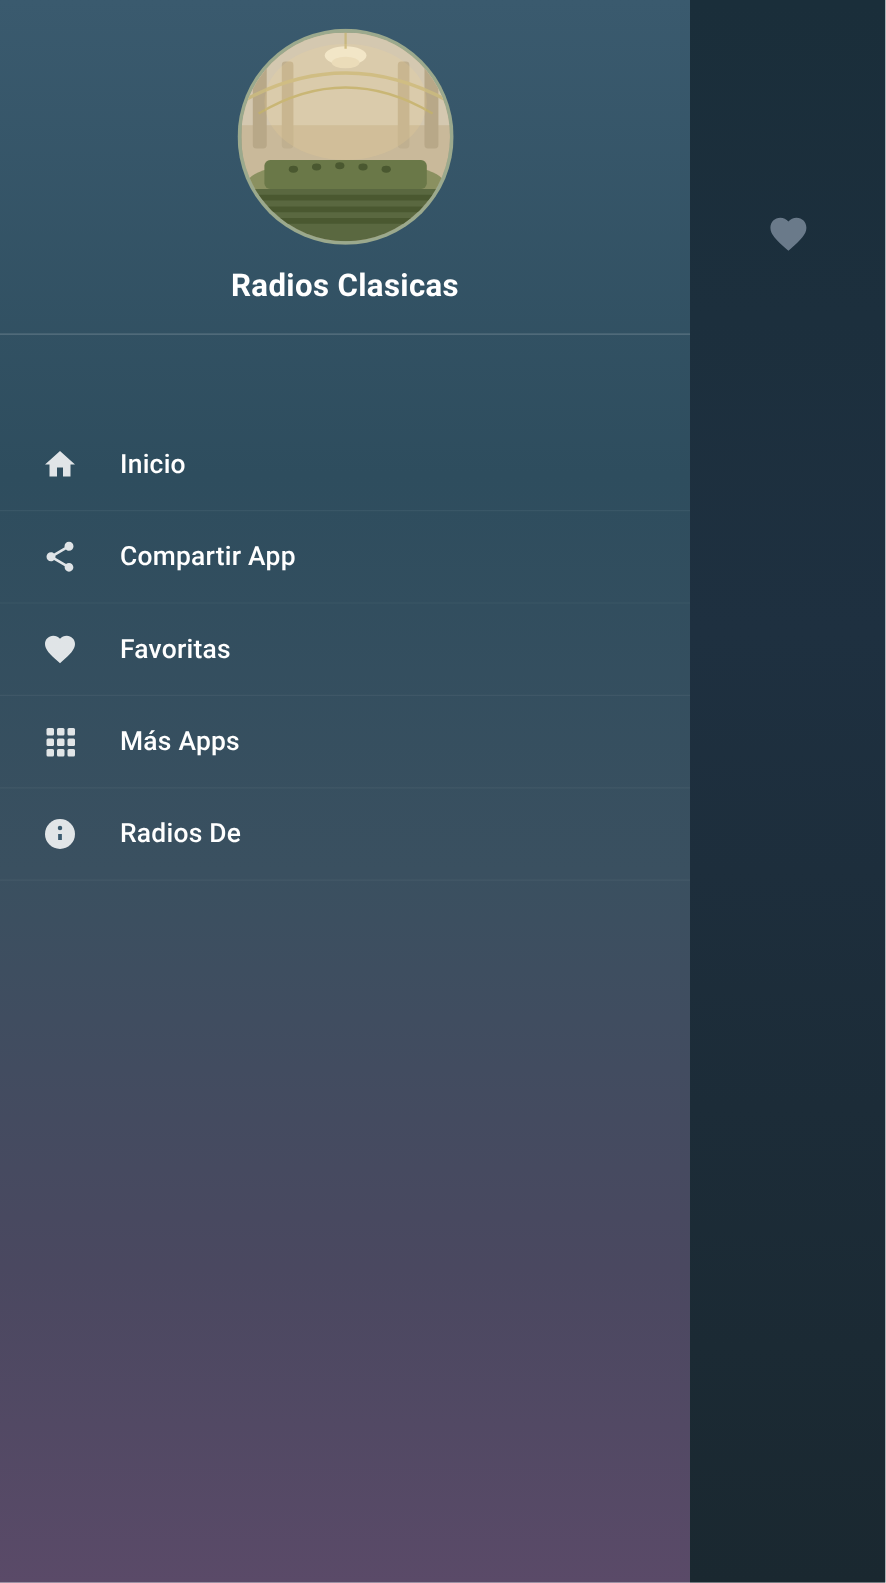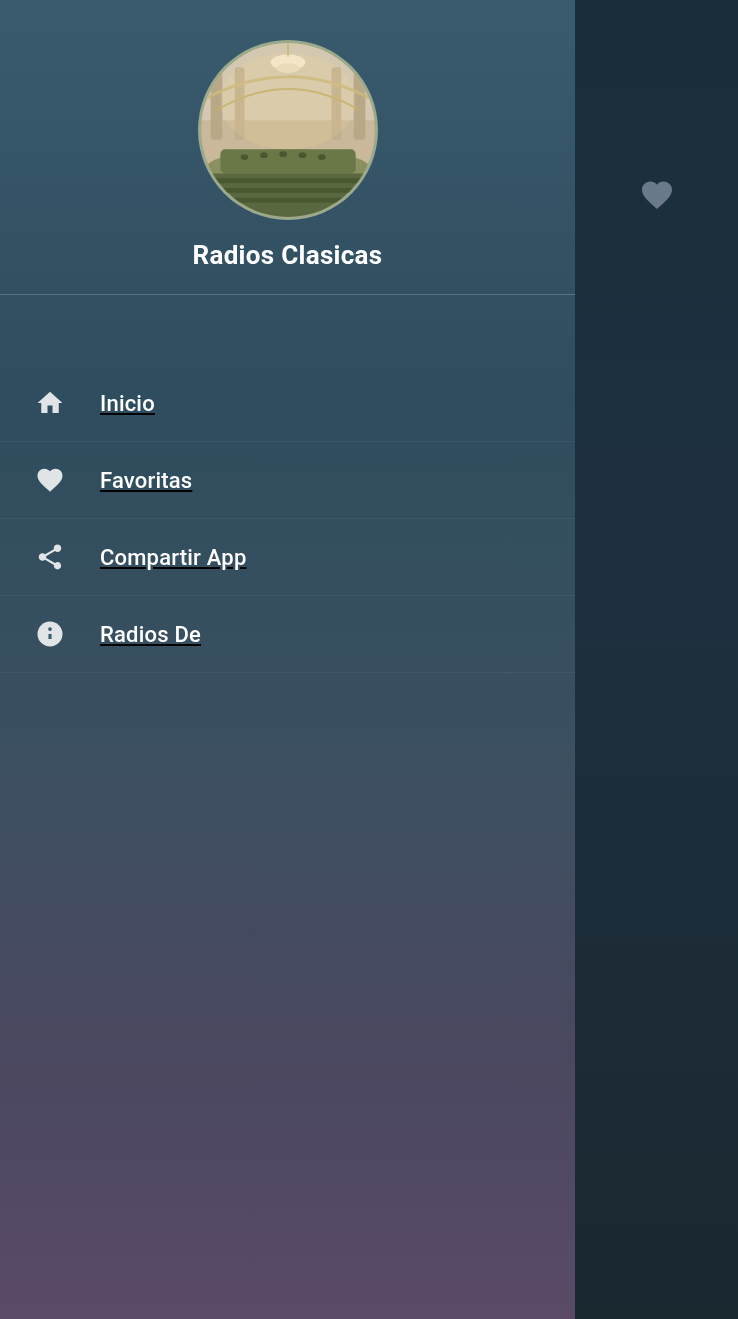--- a/index.html
+++ b/index.html
@@ -18,21 +18,21 @@
       height: 100%;
       background: linear-gradient(180deg, #3a5a6e 0%, #2e4d5e 30%, #3a5060 55%, #4a4860 80%, #5a4a68 100%);
       display: flex;
       flex-direction: column;
       position: relative;
       z-index: 2;
     }
 
     
     .drawer-header {
-      padding: 40px 20px 20px 20px;
+      padding: 24px 20px 20px 20px;
       display: flex;
       flex-direction: column;
       align-items: center;
       border-bottom: 1px solid rgba(255,255,255,0.2);
       padding-bottom: 24px;
     }
 
     .avatar-circle {
       width: 180px;
       height: 180px;
@@ -74,21 +74,20 @@
       flex: 1;
     }
 
     .menu-item {
       display: flex;
       align-items: center;
       padding: 18px 30px;
       cursor: pointer;
       border-bottom: 1px solid rgba(255,255,255,0.05);
       transition: background 0.15s;
-      text-decoration: underline;
     }
 
     .menu-icon {
       width: 40px;
       height: 40px;
       display: flex;
       align-items: center;
       justify-content: center;
       margin-right: 30px;
       flex-shrink: 0;
@@ -192,36 +191,52 @@
         <svg viewBox="0 0 24 24" xmlns="http://www.w3.org/2000/svg">
           <path d="M10 20v-6h4v6h5v-8h3L12 3 2 12h3v8z"></path>
         </svg>
       </div>
       <span class="menu-label">Inicio</span>
     </div>
 
     <div class="menu-item">
       <div class="menu-icon">
         <svg viewBox="0 0 24 24" xmlns="http://www.w3.org/2000/svg">
+          <path d="M18 16.08c-.76 0-1.44.3-1.96.77L8.91 12.7c.05-.23.09-.46.09-.7s-.04-.47-.09-.7l7.05-4.11c.54.5 1.25.81 2.04.81 1.66 0 3-1.34 3-3s-1.34-3-3-3-3 1.34-3 3c0 .24.04.47.09.7L8.04 9.81C7.5 9.31 6.79 9 6 9c-1.66 0-3 1.34-3 3s1.34 3 3 3c.79 0 1.5-.31 2.04-.81l7.12 4.16c-.05.21-.08.43-.08.65 0 1.61 1.31 2.92 2.92 2.92 1.61 0 2.92-1.31 2.92-2.92s-1.31-2.92-2.92-2.92z"></path>
+        </svg>
+      </div>
+      <span class="menu-label">Compartir App</span>
+    </div>
+
+    <div class="menu-item">
+      <div class="menu-icon">
+        <svg viewBox="0 0 24 24" xmlns="http://www.w3.org/2000/svg">
           <path d="M12 21.35l-1.45-1.32C5.4 15.36 2 12.28 2 8.5 2 5.42 4.42 3 7.5 3c1.74 0 3.41.81 4.5 2.09C13.09 3.81 14.76 3 16.5 3 19.58 3 22 5.42 22 8.5c0 3.78-3.4 6.86-8.55 11.54L12 21.35z"></path>
         </svg>
       </div>
       <span class="menu-label">Favoritas</span>
     </div>
 
-    <div class="menu-item">
-      <div class="menu-icon">
-        <svg viewBox="0 0 24 24" xmlns="http://www.w3.org/2000/svg">
-          <path d="M18 16.08c-.76 0-1.44.3-1.96.77L8.91 12.7c.05-.23.09-.46.09-.7s-.04-.47-.09-.7l7.05-4.11c.54.5 1.25.81 2.04.81 1.66 0 3-1.34 3-3s-1.34-3-3-3-3 1.34-3 3c0 .24.04.47.09.7L8.04 9.81C7.5 9.31 6.79 9 6 9c-1.66 0-3 1.34-3 3s1.34 3 3 3c.79 0 1.5-.31 2.04-.81l7.12 4.16c-.05.21-.08.43-.08.65 0 1.61 1.31 2.92 2.92 2.92 1.61 0 2.92-1.31 2.92-2.92s-1.31-2.92-2.92-2.92z"></path>
-        </svg>
-      </div>
-      <span class="menu-label">Compartir App</span>
-    </div>
-
-
+
+    <div class="menu-item">
+      <div class="menu-icon">
+        <svg viewBox="0 0 24 24" xmlns="http://www.w3.org/2000/svg">
+          <rect x="3" y="3" width="5" height="5" rx="1"></rect>
+          <rect x="10" y="3" width="5" height="5" rx="1"></rect>
+          <rect x="17" y="3" width="5" height="5" rx="1"></rect>
+          <rect x="3" y="10" width="5" height="5" rx="1"></rect>
+          <rect x="10" y="10" width="5" height="5" rx="1"></rect>
+          <rect x="17" y="10" width="5" height="5" rx="1"></rect>
+          <rect x="3" y="17" width="5" height="5" rx="1"></rect>
+          <rect x="10" y="17" width="5" height="5" rx="1"></rect>
+          <rect x="17" y="17" width="5" height="5" rx="1"></rect>
+        </svg>
+      </div>
+      <span class="menu-label">Más Apps</span>
+    </div>
 
     <div class="menu-item">
       <div class="menu-icon">
         <svg viewBox="0 0 24 24" xmlns="http://www.w3.org/2000/svg">
           <circle cx="12" cy="12" r="10"></circle>
           <line x1="12" y1="16" x2="12" y2="12" stroke="#3a5a6e" stroke-width="2.5"></line>
           <circle cx="12" cy="8" r="1.5" fill="#3a5a6e"></circle>
         </svg>
       </div>
       <span class="menu-label">Radios De</span>

